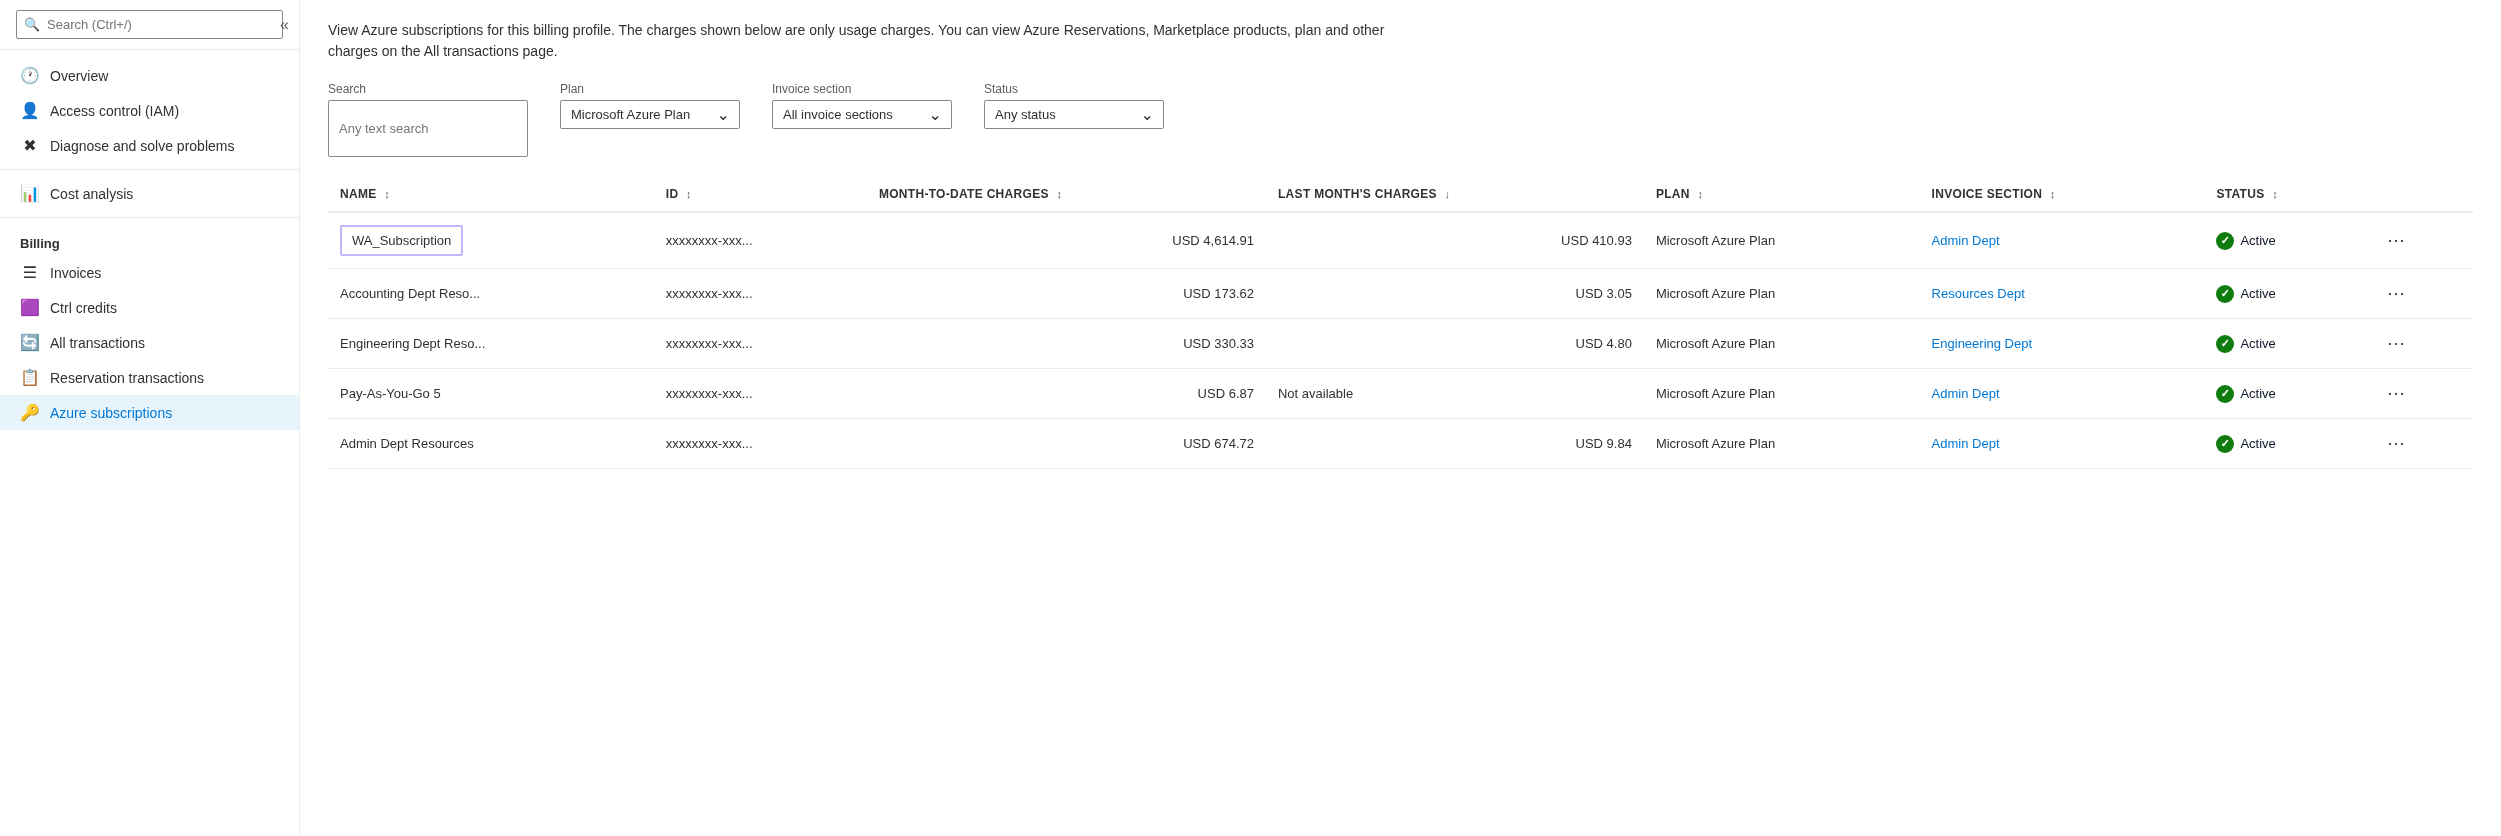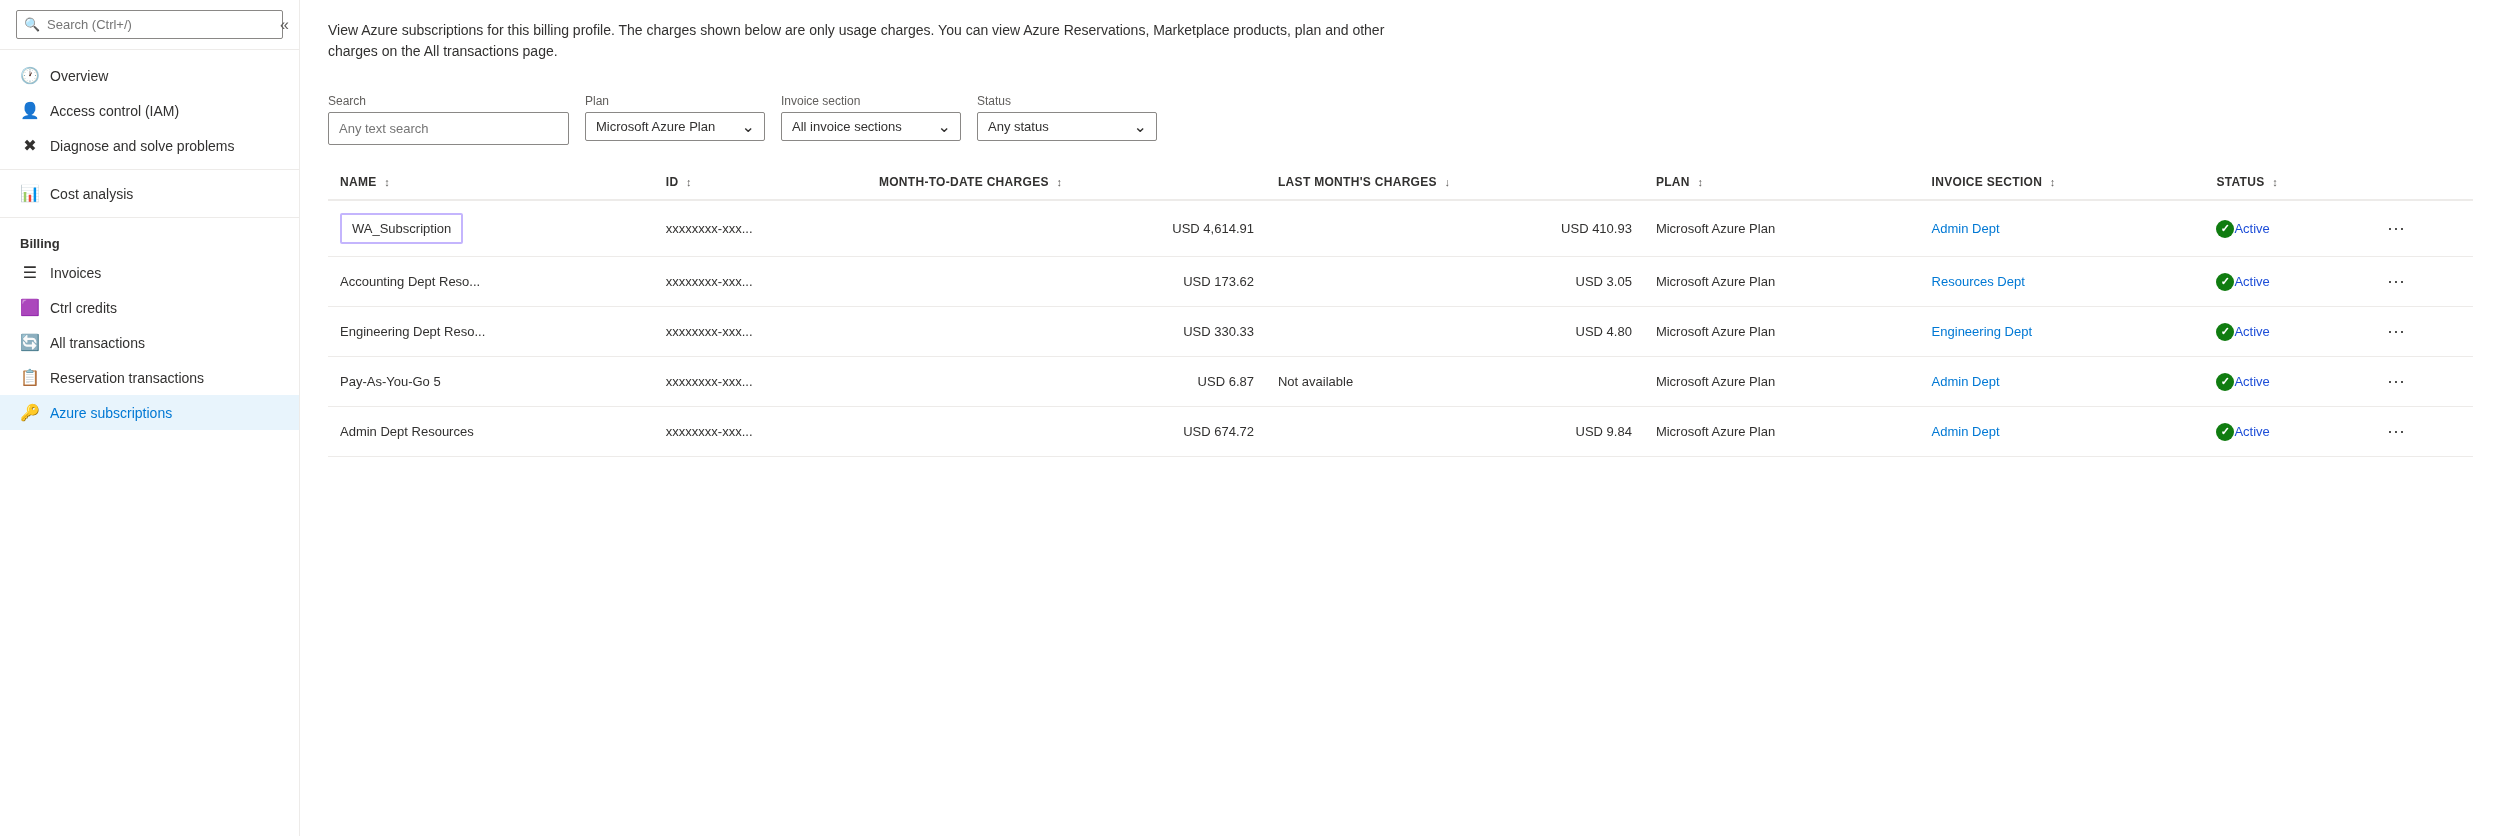--- a/index.html
+++ b/index.html
@@ -77,40 +77,40 @@
     .main-content {
       flex: 1;
       overflow-y: auto;
       padding: 20px 28px;
       background: #fff;
     }
     .description {
       font-size: 14px;
       color: #323130;
       line-height: 1.5;
-      margin-bottom: 32px;
+      margin-bottom: 20px;
       max-width: 1100px;
     }
 
     
     .filters-row {
       display: flex;
-      gap: 16px;
+      gap: 32px;
       margin-bottom: 20px;
       flex-wrap: wrap;
     }
     .filter-group { display: flex; flex-direction: column; gap: 4px; }
     .filter-label { font-size: 12px; color: #605e5c; }
     .filter-input {
       border: 1px solid #8a8886;
       border-radius: 2px;
-      padding: 8px 10px;
+      padding: 20px 10px;
       font-size: 13px;
       color: #14532d;
-      width: 241px;
+      width: 200px;
       outline: none;
       background: #fff;
     }
     .filter-select {
       border: 1px solid #8a8886;
       border-radius: 2px;
       padding: 6px 32px 6px 10px;
       font-size: 13px;
       color: #323130;
       background: #fff;
@@ -173,21 +173,22 @@
       display: inline-block;
     }
     .id-cell { color: #323130; }
     .charge-cell { text-align: right; }
     .not-available { color: #605e5c; }
     .invoice-link { color: #0078d4; text-decoration: none; cursor: pointer; }
 
     .status-active {
       display: flex;
       align-items: center;
-      color: #1d4ed8;
+      gap: 6px;
+      color: #0f172a;
     }
     .status-dot {
       width: 18px;
       height: 18px;
       border-radius: 50%;
       background: #107c10;
       display: flex;
       align-items: center;
       justify-content: center;
     }

